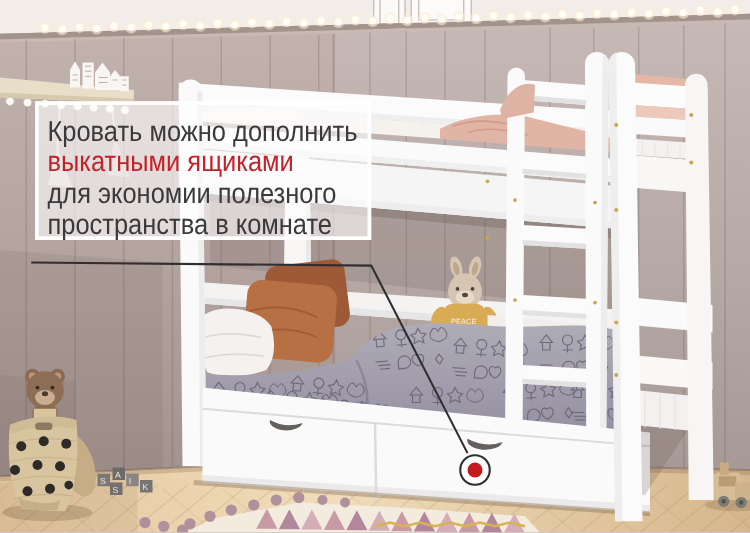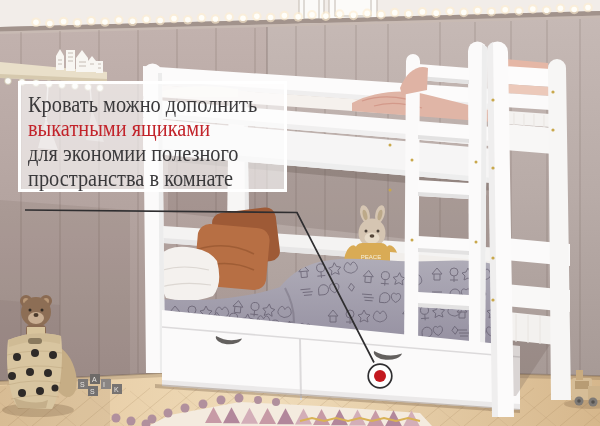--- a/index.html
+++ b/index.html
@@ -1,19 +1,19 @@
 <!DOCTYPE html>
 <html><head>
 <meta charset="utf-8">
 <style>
   html,body{margin:0;padding:0;}
   #stage{position:relative;width:600px;height:426px;overflow:hidden;background:#b3a7a3;font-family:"Liberation Sans",sans-serif;}
   #stage svg{position:absolute;left:0;top:0;}
-  #textbox{position:absolute;left:18px;top:81px;width:269px;height:111px;box-sizing:border-box;
-    border:3px solid rgba(255,255,255,0.97);background:rgba(255,255,255,0.60);font-family:Liberation Serif, serif;}
+  #textbox{position:absolute;left:28px;top:81px;width:269px;height:111px;box-sizing:border-box;
+    border:3px solid rgba(255,255,255,0.97);background:rgba(255,255,255,0.60);}
   #textbox .txt{position:absolute;left:7px;top:8.5px;font-size:23px;line-height:24.9px;
     color:#3a393b;letter-spacing:0px;white-space:nowrap;transform:scaleX(0.885);transform-origin:0 0;}
   #textbox .red{color:#c2232a;}
 </style>
 </head>
 <body>
 <div id="stage">
 <svg width="600" height="426" viewBox="0 0 600 426">
 <defs>
   <linearGradient id="wallL" x1="0" y1="0" x2="0" y2="1">

